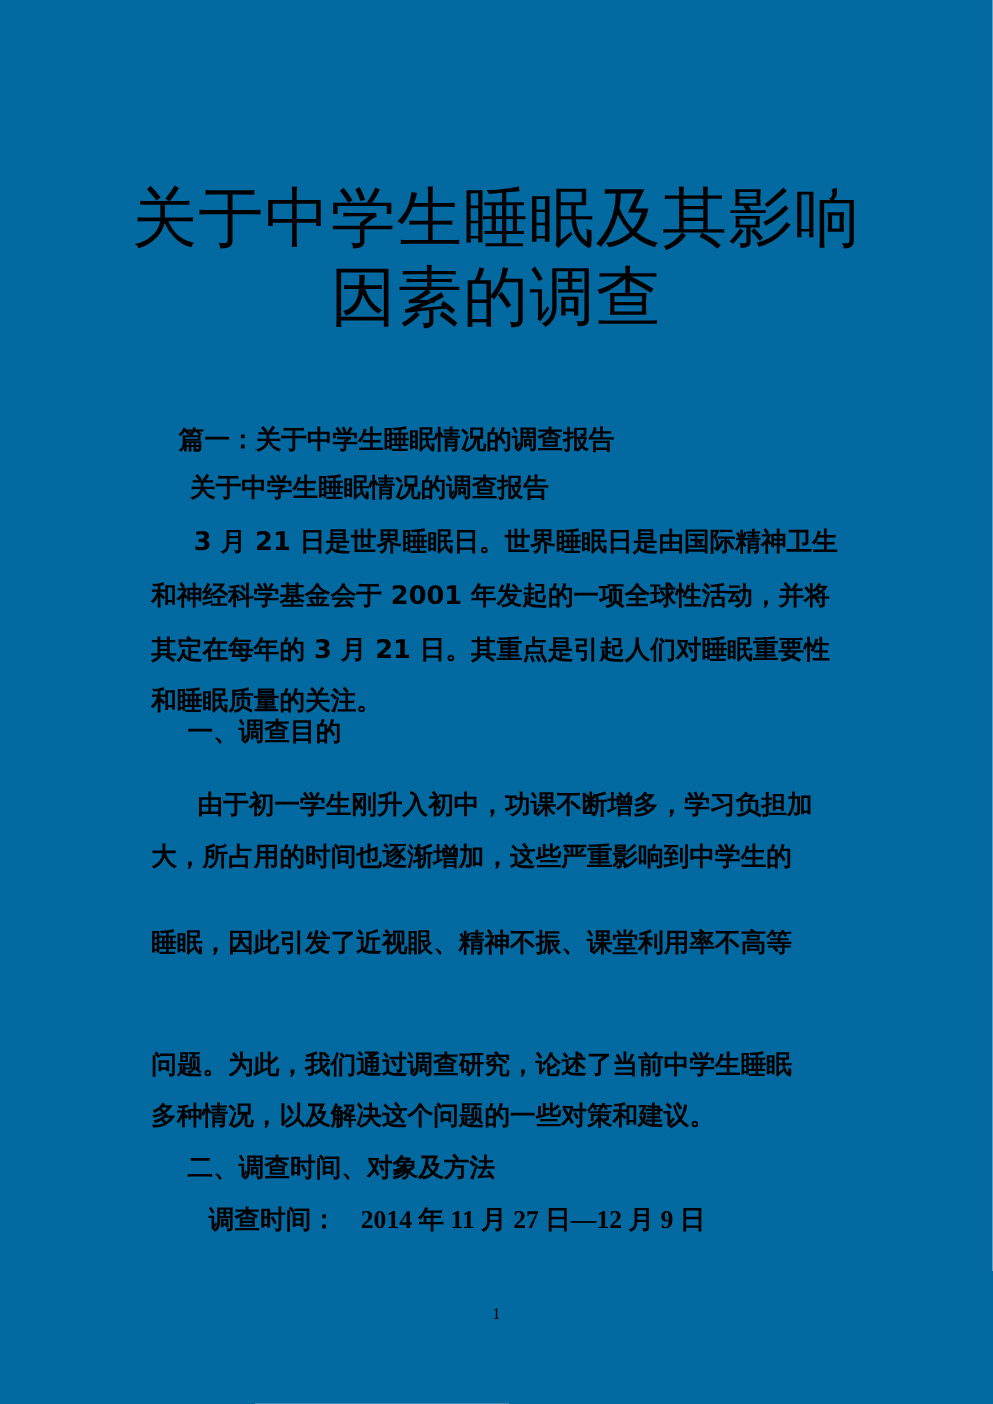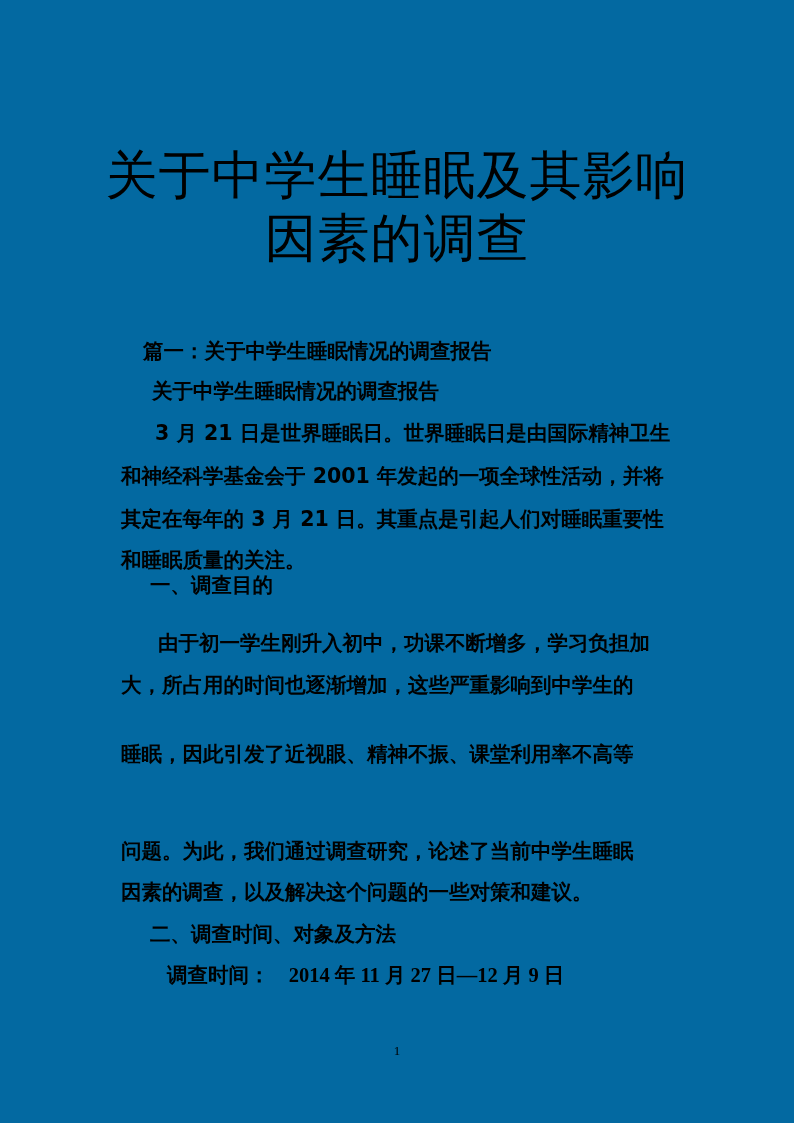--- a/index.html
+++ b/index.html
@@ -32,21 +32,21 @@
   <div class="line" style="top:463px; left:121px;">和神经科学基金会于 2001 年发起的一项全球性活动，并将</div>
   <div class="line" style="top:506px; left:121px;">其定在每年的 3 月 21 日。其重点是引起人们对睡眠重要性</div>
   <div class="line" style="top:547px; left:121px;">和睡眠质量的关注。</div>
 
   <div class="line" style="top:572px; left:150px;">一、调查目的</div>
 
   <div class="line" style="top:630px; left:158px;">由于初一学生刚升入初中，功课不断增多，学习负担加</div>
   <div class="line" style="top:672px; left:121px;">大，所占用的时间也逐渐增加，这些严重影响到中学生的</div>
   <div class="line" style="top:713px; left:121px;margin-top:28px;">睡眠，因此引发了近视眼、精神不振、课堂利用率不高等</div>
   <div class="line" style="top:838px; left:121px;">问题。为此，我们通过调查研究，论述了当前中学生睡眠</div>
-  <div class="line" style="top:879px; left:121px;">因素的调查，以及解决这个问题的一些对策和建议。</div>
+  <div class="line" style="top:879px; left:121px;">多种情况，以及解决这个问题的一些对策和建议。</div>
 
   <div class="line" style="top:921px; left:150px;">二、调查时间、对象及方法</div>
 
   <div class="line" style="top:962px; left:150px;margin-left:17px;">
     <span>调查时间：</span>
     <span class="num" style="margin-left:12px;">2014 年 11 月 27 日—12 月 9 日</span>
   </div>
 
   <div class="pagenum">1</div>
 </div>

